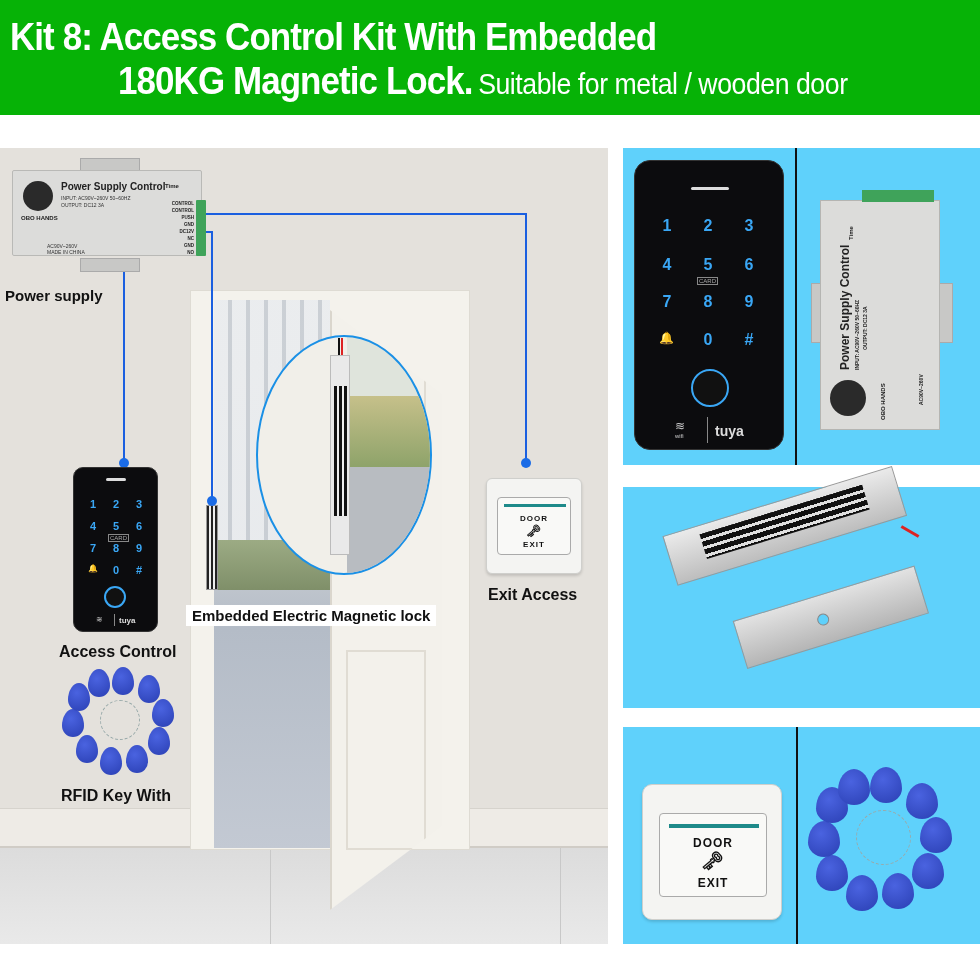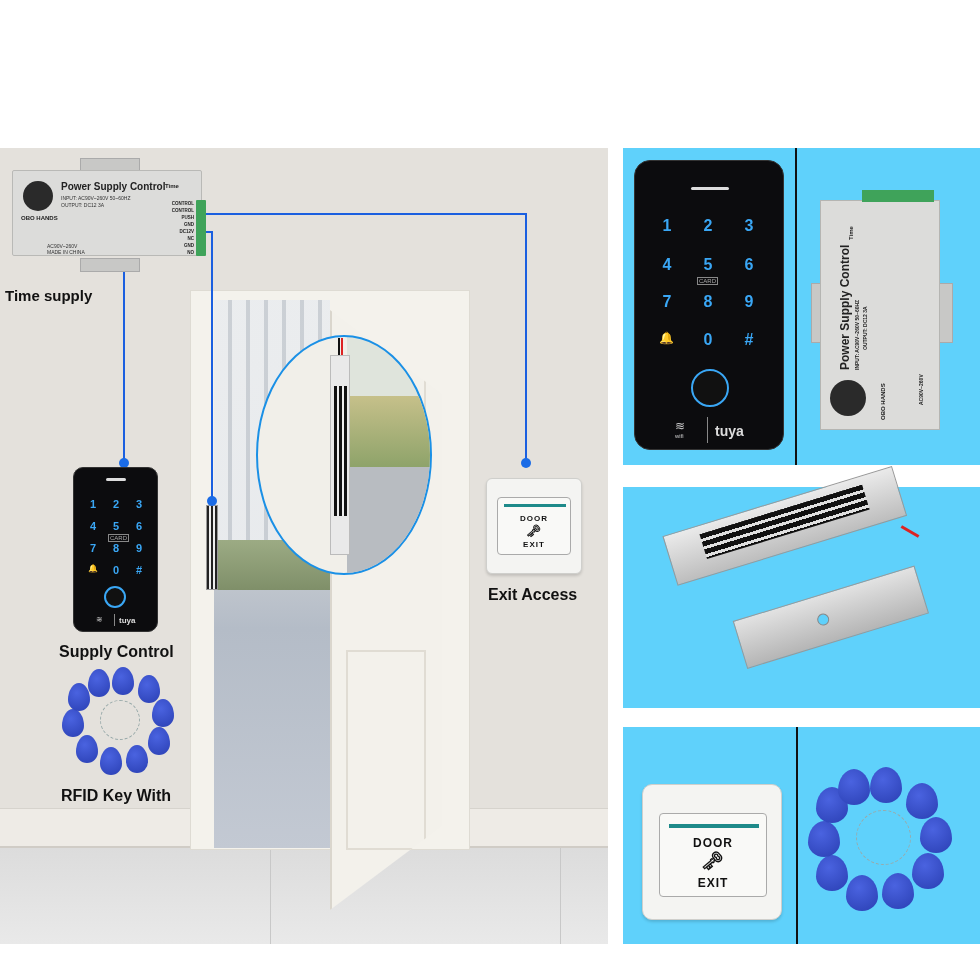--- a/index.html
+++ b/index.html
@@ -77,20 +77,26 @@
   .maglock2{position:absolute;left:670px;top:535px;width:240px;height:52px;background:linear-gradient(180deg,#eaeaea,#bdbdbd);transform:rotate(-17deg);transform-origin:left center;border:1px solid #999}
   .maglock2-core{position:absolute;left:35px;top:8px;width:170px;height:26px;background:repeating-linear-gradient(180deg,#111 0 5px,#e0e0e0 5px 8px)}
   .plate{position:absolute;left:740px;top:620px;width:190px;height:50px;background:linear-gradient(180deg,#e2e2e2,#b5b5b5);transform:rotate(-17deg);transform-origin:left center;border:1px solid #999}
   .plate-hole{position:absolute;border-radius:50%;background:#5fd1fb;border:1px solid #888}
 </style>
 </head>
 <body>
 
 <div class="root">
 
+  <div class="header">
+    <div class="h1">Kit 8: Access Control Kit With Embedded</div>
+    <div class="h2">
+      <span class="big">180KG Magnetic Lock.</span><span class="small">Suitable for metal / wooden door</span>
+    </div>
+  </div>
 
   <div class="scene">
     <div class="baseboard" style="left:0;width:190px"></div>
     <div class="baseboard" style="left:470px;width:138px"></div>
     <div class="floor"></div>
     <div class="floor-line" style="left:270px"></div>
     <div class="floor-line" style="left:560px"></div>
   </div>
 
   <div class="frame" style="left:190px;top:290px;width:280px;height:560px"></div>
@@ -142,21 +148,21 @@
     <div>CONTROL</div>
     <div>CONTROL</div>
     <div>PUSH</div>
     <div>GND</div>
     <div>DC12V</div>
     <div>NC</div>
     <div>GND</div>
     <div>NO</div>
   </div>
   <div class="terminals"></div>
-  <div class="label" style="left:5px;top:287px;font-size:15px">Time supply</div>
+  <div class="label" style="left:5px;top:287px;font-size:15px">Power supply</div>
 
   <div class="keypad" style="left:73px;top:467px;width:85px;height:165px">
     <div class="kp-bar" style="left:32px;top:10px;width:20px"></div>
     <div class="kp-key" style="left:12px;top:30px;width:14px;font-size:11px">1</div>
     <div class="kp-key" style="left:35px;top:30px;width:14px;font-size:11px">2</div>
     <div class="kp-key" style="left:58px;top:30px;width:14px;font-size:11px">3</div>
     <div class="kp-key" style="left:12px;top:52px;width:14px;font-size:11px">4</div>
     <div class="kp-key" style="left:35px;top:52px;width:14px;font-size:11px">5</div>
     <div class="kp-key" style="left:58px;top:52px;width:14px;font-size:11px">6</div>
     <div class="kp-card" style="left:34px;top:66px">CARD</div>
@@ -164,37 +170,38 @@
     <div class="kp-key" style="left:35px;top:74px;width:14px;font-size:11px">8</div>
     <div class="kp-key" style="left:58px;top:74px;width:14px;font-size:11px">9</div>
     <div class="kp-key" style="left:12px;top:96px;width:14px;font-size:8px">🔔</div>
     <div class="kp-key" style="left:35px;top:96px;width:14px;font-size:11px">0</div>
     <div class="kp-key" style="left:58px;top:96px;width:14px;font-size:11px">#</div>
     <div class="kp-finger" style="left:30px;top:118px;width:22px;height:22px"></div>
     <div class="kp-wifi" style="left:22px;top:147px">≋</div>
     <div class="kp-sep" style="left:40px;top:146px;height:12px"></div>
     <div class="kp-tuya" style="left:45px;top:148px;font-size:8px">tuya</div>
   </div>
-  <div class="label" style="left:59px;top:643px">Supply Control</div>
+  <div class="label" style="left:59px;top:643px">Access Control</div>
 
   <div class="rfid" style="left:60px;top:665px;width:120px;height:112px">
     <div class="rings" style="left:40px;top:35px;width:40px;height:40px"></div>
     <div class="fob" style="left:52px;top:2px;width:22px;height:28px"></div>
     <div class="fob" style="left:78px;top:10px;width:22px;height:28px"></div>
     <div class="fob" style="left:92px;top:34px;width:22px;height:28px"></div>
     <div class="fob" style="left:88px;top:62px;width:22px;height:28px"></div>
     <div class="fob" style="left:66px;top:80px;width:22px;height:28px"></div>
     <div class="fob" style="left:40px;top:82px;width:22px;height:28px"></div>
     <div class="fob" style="left:16px;top:70px;width:22px;height:28px"></div>
     <div class="fob" style="left:2px;top:44px;width:22px;height:28px"></div>
     <div class="fob" style="left:8px;top:18px;width:22px;height:28px"></div>
     <div class="fob" style="left:28px;top:4px;width:22px;height:28px"></div>
   </div>
   <div class="label" style="left:61px;top:787px">RFID Key With</div>
 
+  <div class="label label-box" style="left:186px;top:605px;font-size:15px">Embedded Electric Magnetic lock</div>
 
   <div class="exit-btn" style="left:486px;top:478px;width:96px;height:96px">
     <div class="exit-inner" style="left:10px;top:18px;width:74px;height:58px">
       <div class="exit-bar" style="left:6px;top:6px;width:62px"></div>
       <div class="exit-txt" style="top:16px;font-size:8px">DOOR</div>
       <div class="exit-txt" style="top:26px;font-size:12px">🗝</div>
       <div class="exit-txt" style="top:42px;font-size:8px">EXIT</div>
     </div>
   </div>
   <div class="label" style="left:488px;top:586px">Exit Access</div>

